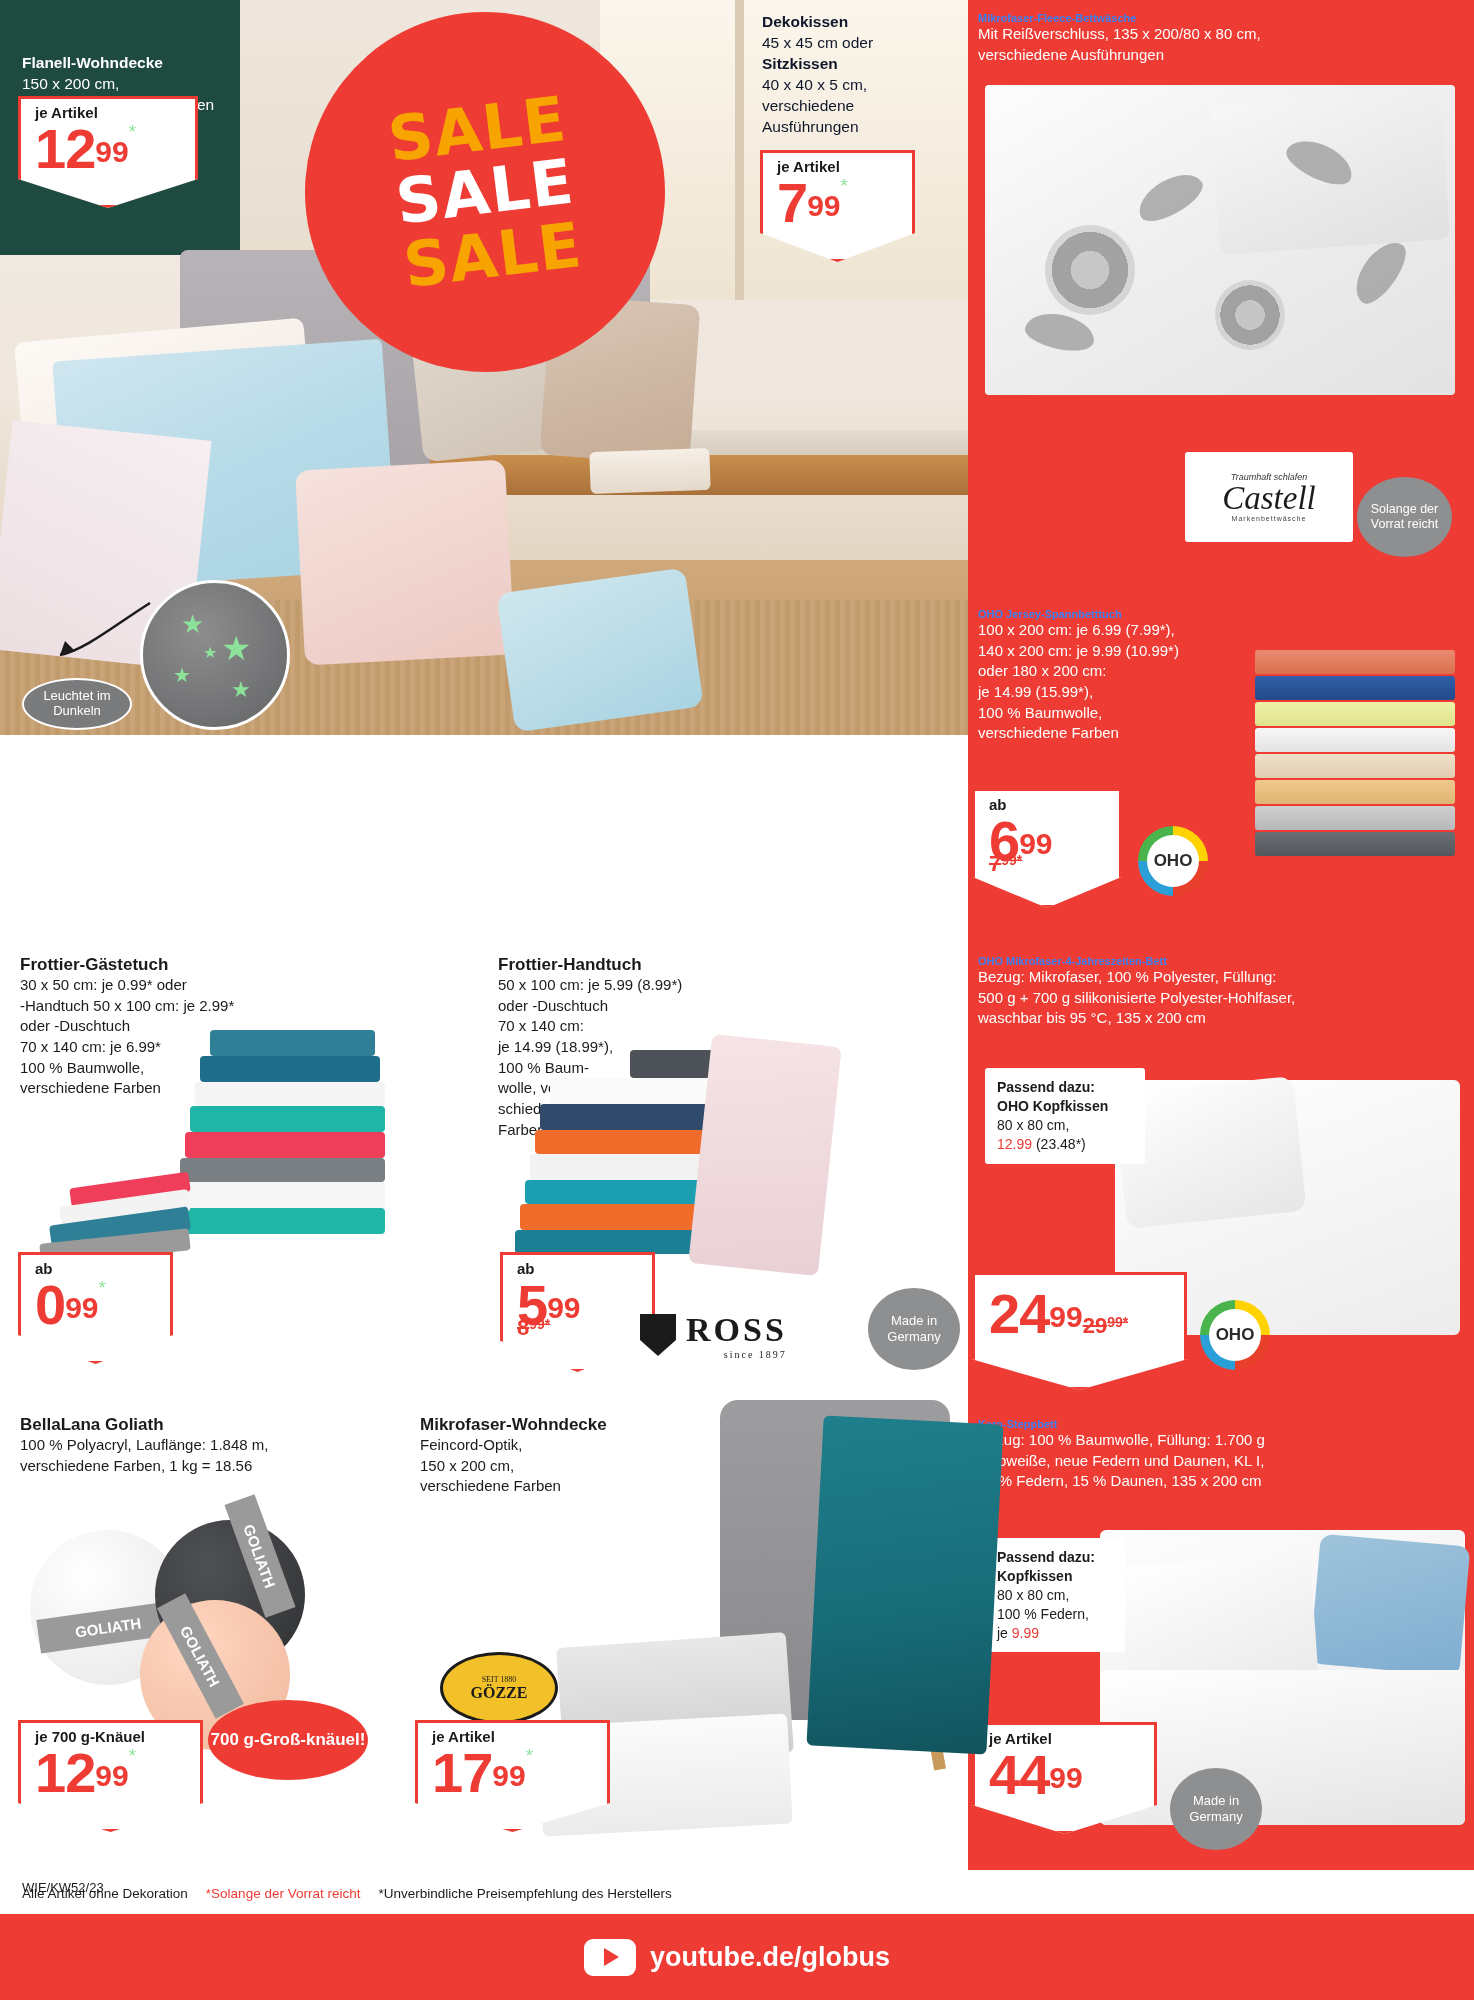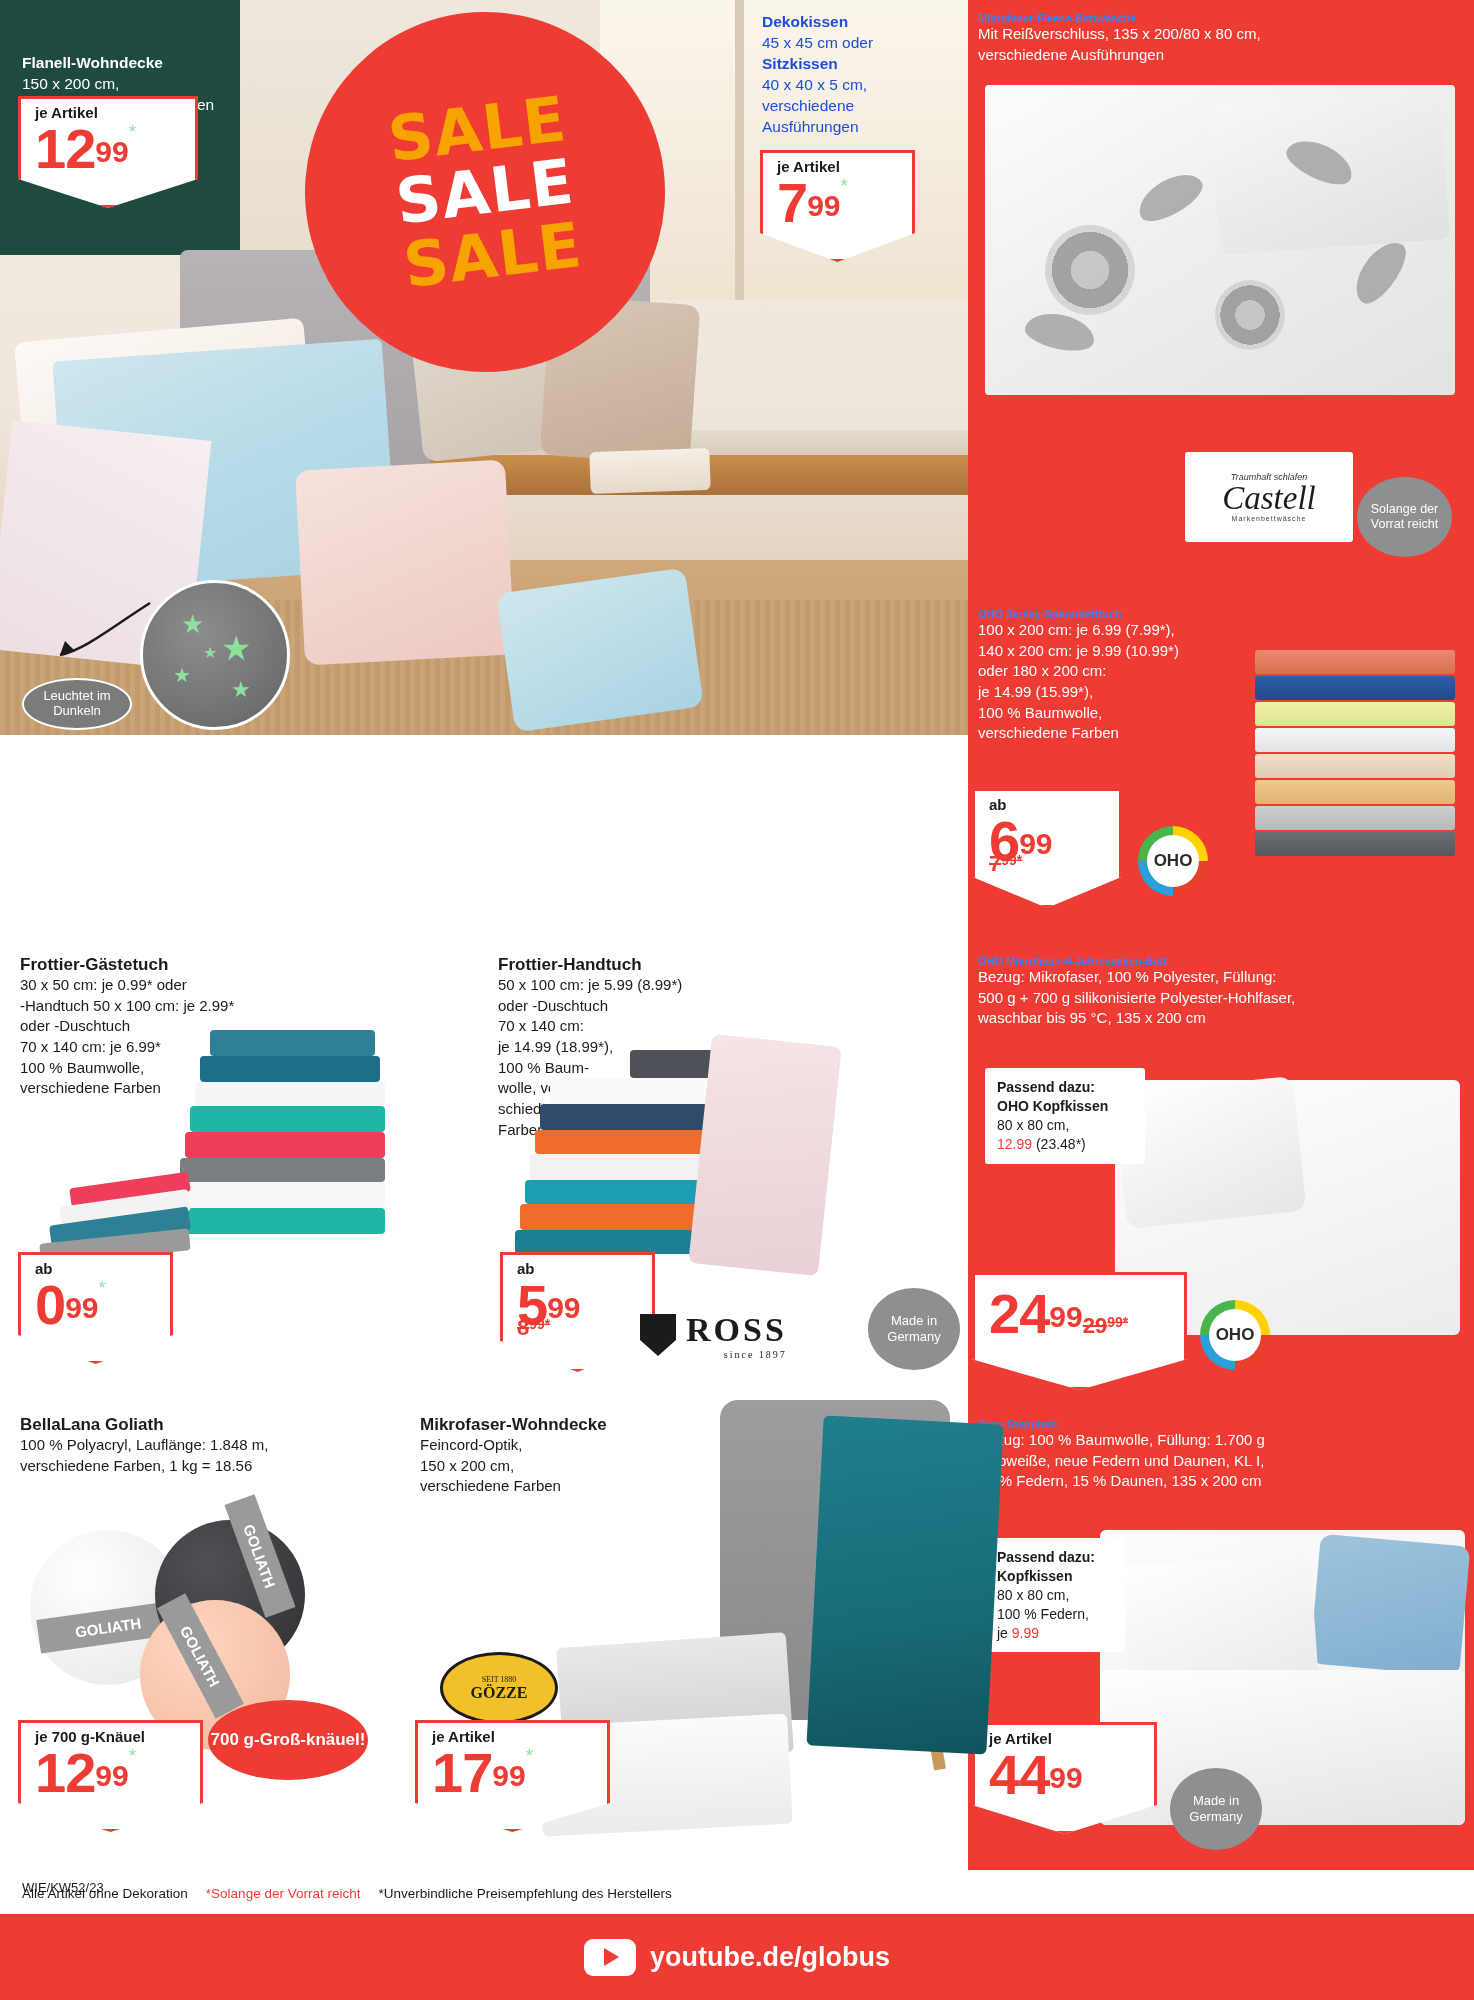--- a/index.html
+++ b/index.html
@@ -103,21 +103,21 @@
     display:flex; align-items:center; justify-content:center;
     border:2px solid #fff;
   }
   .arrow-svg { position:absolute; left:55px; top:595px; }
 
   
   .txt { position:absolute; }
   .t-title { font-weight:bold; }
 
   .flanell { left:22px; top:12px; width:215px; color:#ffffff; font-size:15.5px; line-height:1.35;margin-top:41px; }
-  .dekokissen { left:762px; top:12px; width:185px; color:#1d4ed8; font-size:15.5px; line-height:1.35; }
+  .dekokissen { left:762px; top:12px; width:185px; color:#0f172a; font-size:15.5px; line-height:1.35; }
 
   
   .sale-circle {
     position:absolute; left:305px; top:12px; width:360px; height:360px;
     border-radius:50%; background:#ee3b33;
     display:flex; flex-direction:column; align-items:center; justify-content:center;
     transform:rotate(-7deg);
   }
   .sale-circle span {
     font-size:62px; font-weight:bold; letter-spacing:1px; line-height:1.02;

